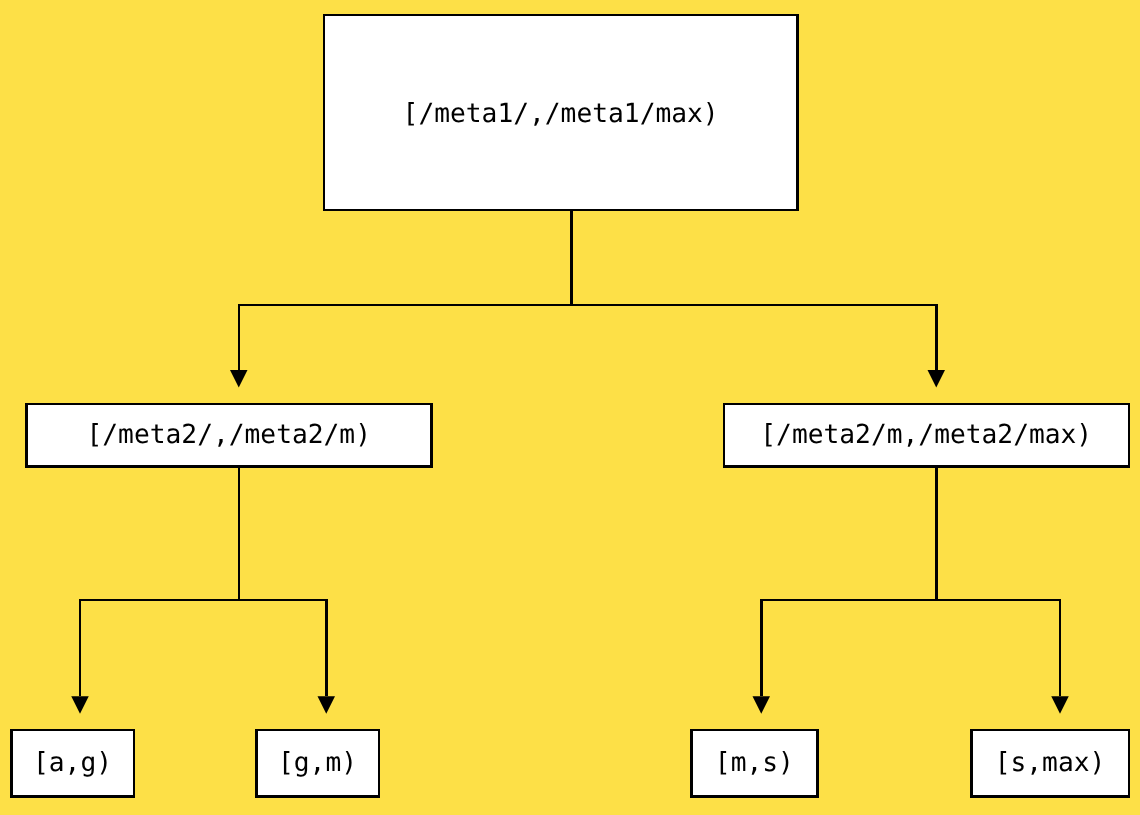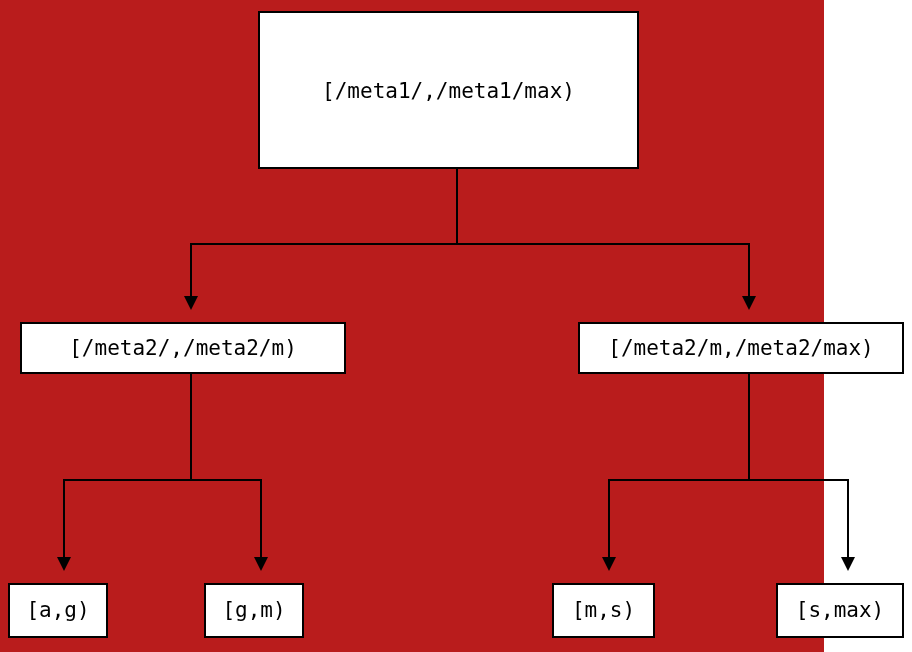--- a/index.html
+++ b/index.html
@@ -9,23 +9,23 @@
     background: #ffffff;
   }
   body {
     width: 912px;
     height: 652px;
     font-family: "DejaVu Sans Mono", "Liberation Mono", monospace;
     overflow: hidden;
   }
   #diagram-root {
     position: relative;
-    width: 824px;
+    width: 912px;
     height: 652px;
-    background: #b91c1c;
+    background: #fde047;
   }
   svg#tree-canvas {
     position: absolute;
     left: 0;
     top: 0;
     width: 912px;
     height: 652px;
     display: block;
   }
   .node-box {

